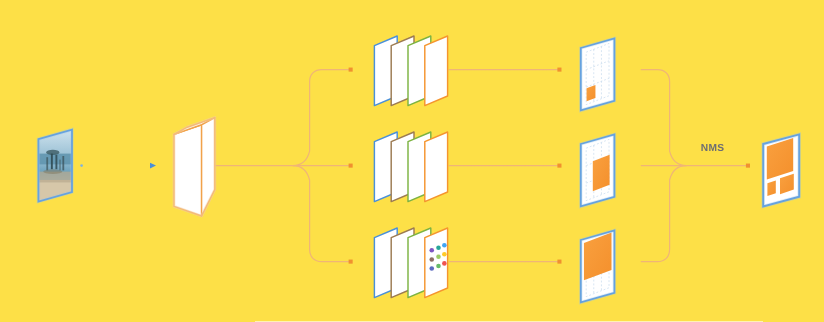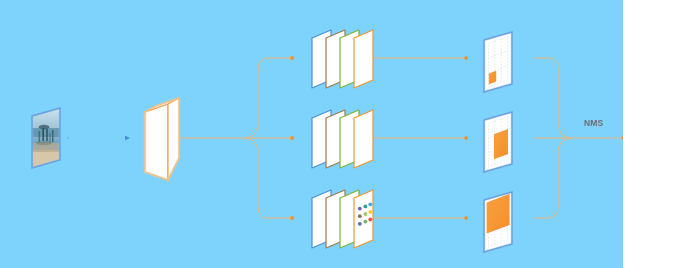--- a/index.html
+++ b/index.html
@@ -5,23 +5,23 @@
   html, body {
     margin: 0;
     padding: 0;
     background: #ffffff;
   }
   body {
     font-family: "Liberation Sans", sans-serif;
   }
   #canvas {
     position: relative;
-    width: 623px;
+    width: 687px;
     height: 268px;
-    background: #7dd3fc;
+    background: #fde047;
     overflow: hidden;
   }
   #diagram-svg {
     position: absolute;
     left: 0;
     top: 0;
     width: 687px;
     height: 268px;
     display: block;
   }

